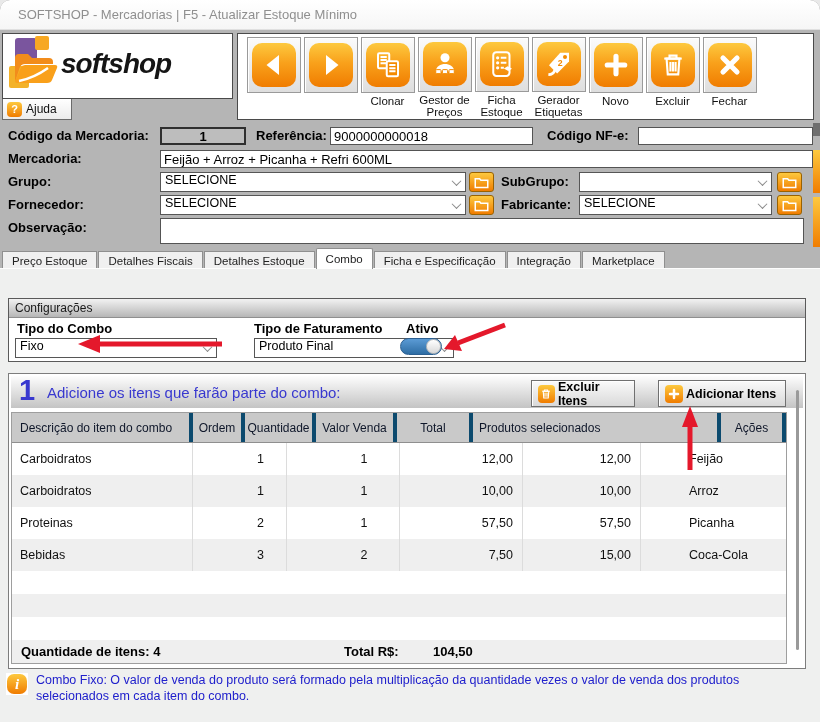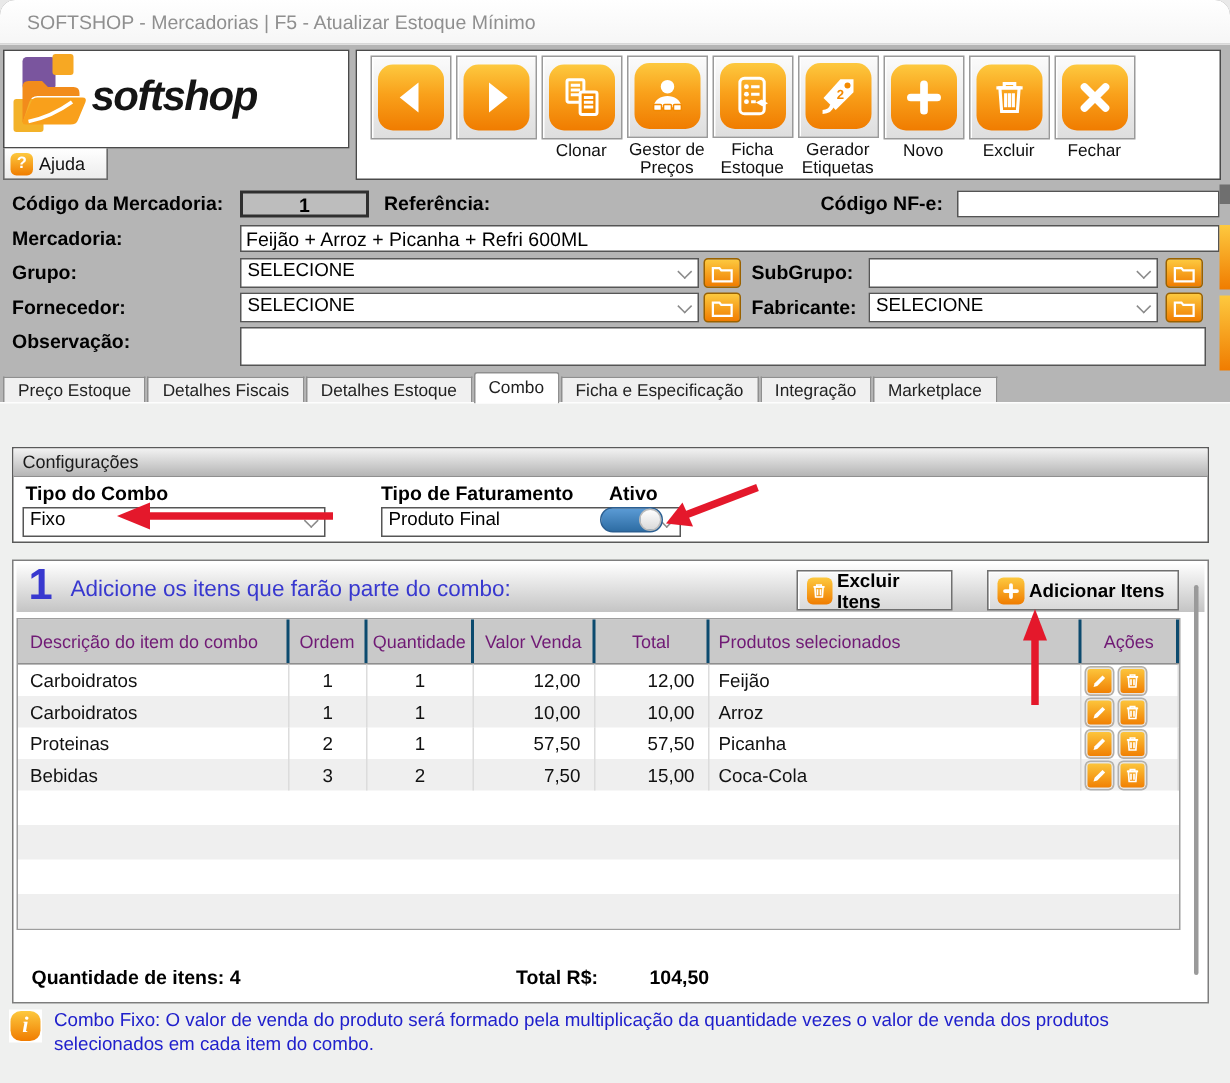--- a/index.html
+++ b/index.html
@@ -57,22 +57,22 @@
   .items-panel{position:absolute;left:8px;top:104px;width:798px;height:296px;background:#fff;border:1px solid #7d7d7d;}
   .ip-head{position:absolute;left:2px;top:2px;right:2px;height:32px;background:linear-gradient(#fdfdfd,#c4c4c4);}
   .ip-num{position:absolute;left:8px;top:-2px;font-size:29px;font-weight:700;color:#3838cf;}
   .ip-title{position:absolute;left:36px;top:8px;font-size:15px;color:#3838cf;}
   .hbtn{position:absolute;top:4px;height:27px;background:linear-gradient(#fafafa,#d9d9d9);border:1px solid #707070;box-shadow:inset 1px 1px 0 #fff;display:flex;align-items:center;gap:3px;padding:0 6px;font-size:12.5px;font-weight:700;color:#000;cursor:pointer;}
   .hbtn .mini-ic{width:18px;height:18px;border-radius:4px;background:linear-gradient(#fdc93f,#f07c00);display:flex;align-items:center;justify-content:center;}
 
   .grid{position:absolute;left:2px;top:38px;width:776px;border:1px solid #9e9e9e;font-size:12.5px;color:#111;}
   .grow{display:grid;grid-template-columns:181px 52px 71px 81px 76px 248px 65px;}
   .ghead{height:30px;background:#c9c9c9;border-bottom:1px solid #8f8f8f;}
-  .ghead .gcell{font-size:12px;color:#701a75;border-right:2px solid #0c4a6e;display:flex;align-items:center;}
-  .gbody{height:21px;}
+  .ghead .gcell{font-size:12px;color:#0f172a;border-right:4px solid #0c4a6e;display:flex;align-items:center;}
+  .gbody{height:32px;gap:42px;}
   .gbody .gcell{border-right:1px solid #dcdcdc;display:flex;align-items:center;}
   .gcell.cl{padding-left:8px;}
   .gcell.cc{justify-content:center;}
   .gcell.cr{justify-content:flex-end;padding-right:9px;}
   .gcell.cp{padding-left:6px;}
   .stripe{height:23px;}
   .s-g{background:#efefef;}
   .acts{display:flex;gap:2px;align-items:center;padding-left:2px;}
   .abtn{width:20px;height:20px;border-radius:4px;background:linear-gradient(#fdc93f,#f07c00);border:1px solid #b0b0b0;box-shadow:0 0 0 1px #e4e4e4 inset;display:flex;align-items:center;justify-content:center;cursor:pointer;padding:0;}
   .ip-summary{position:absolute;left:0;top:270px;width:100%;font-size:13px;font-weight:700;color:#000;}
@@ -236,20 +236,21 @@
     </div>
   </div>
 
   <div class="edge-frag" style="left:813px;top:123px;height:13px;background:#6f6f6f;"></div>
   <div class="edge-frag" style="left:813px;top:150px;height:43px;background:linear-gradient(#fdc93f,#f07c00);"></div>
   <div class="edge-frag" style="left:813px;top:197px;height:50px;background:linear-gradient(#fdc93f,#f07c00);"></div>
 
   <span class="form-label" style="left:8px;top:128px;">Código da Mercadoria:</span>
   <div class="codebox">1</div>
   <span class="form-label" style="left:256px;top:128px;">Referência:</span>
+  <input class="inp" style="left: 330px; top: 127px; width: 203px;" value="9000000000018">
   <span class="form-label" style="left:547px;top:128px;">Código NF-e:</span>
   <input class="inp" style="left: 638px; top: 127px; width: 175px;" value="">
 
   <span class="form-label" style="left:8px;top:151px;">Mercadoria:</span>
   <input class="inp" style="left: 160px; top: 150px; width: 653px;" value="Feijão + Arroz + Picanha + Refri 600ML">
 
   <span class="form-label" style="left:8px;top:174px;">Grupo:</span>
   <div class="sel" style="left:160px;top:172px;width:306px;">
     <span>SELECIONE</span>
     <span class="chev"></span>

